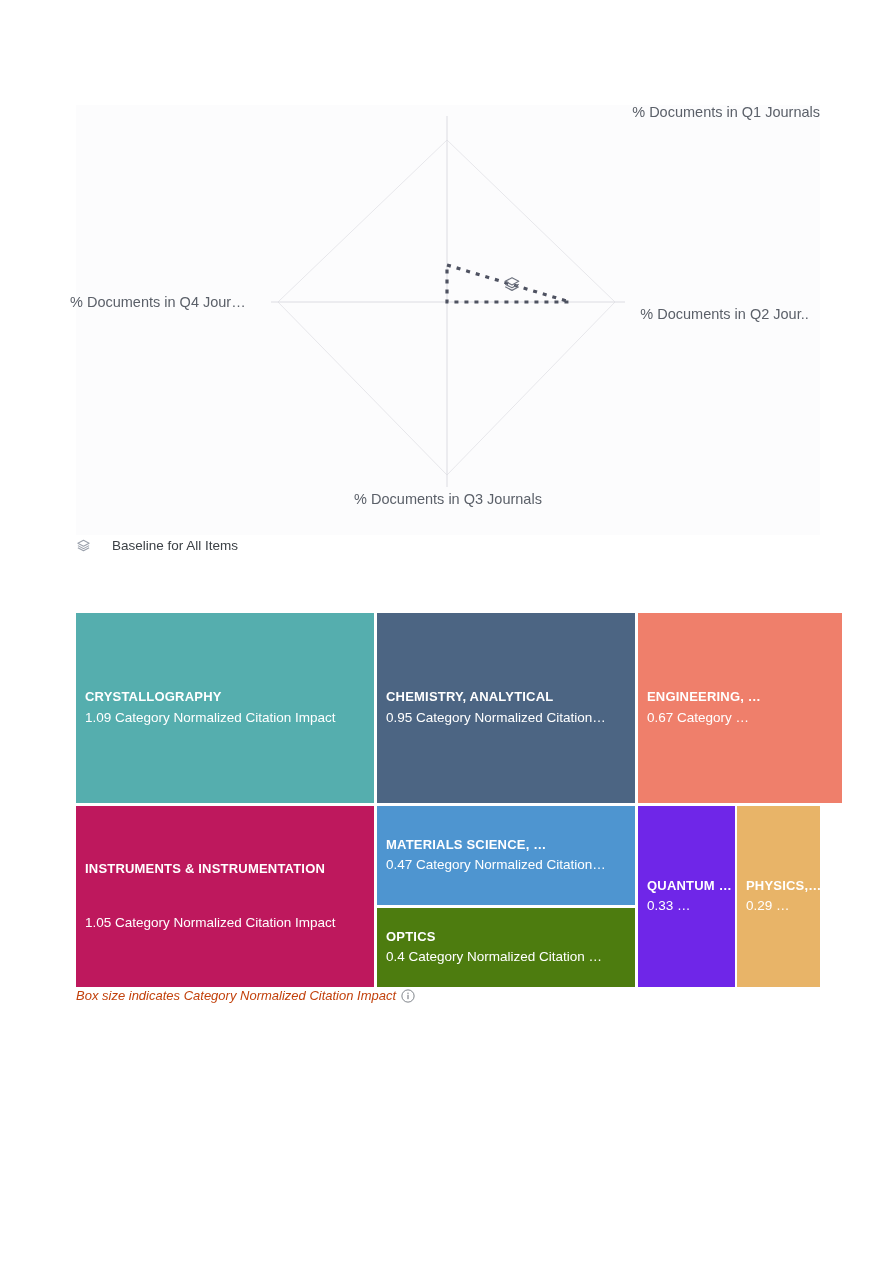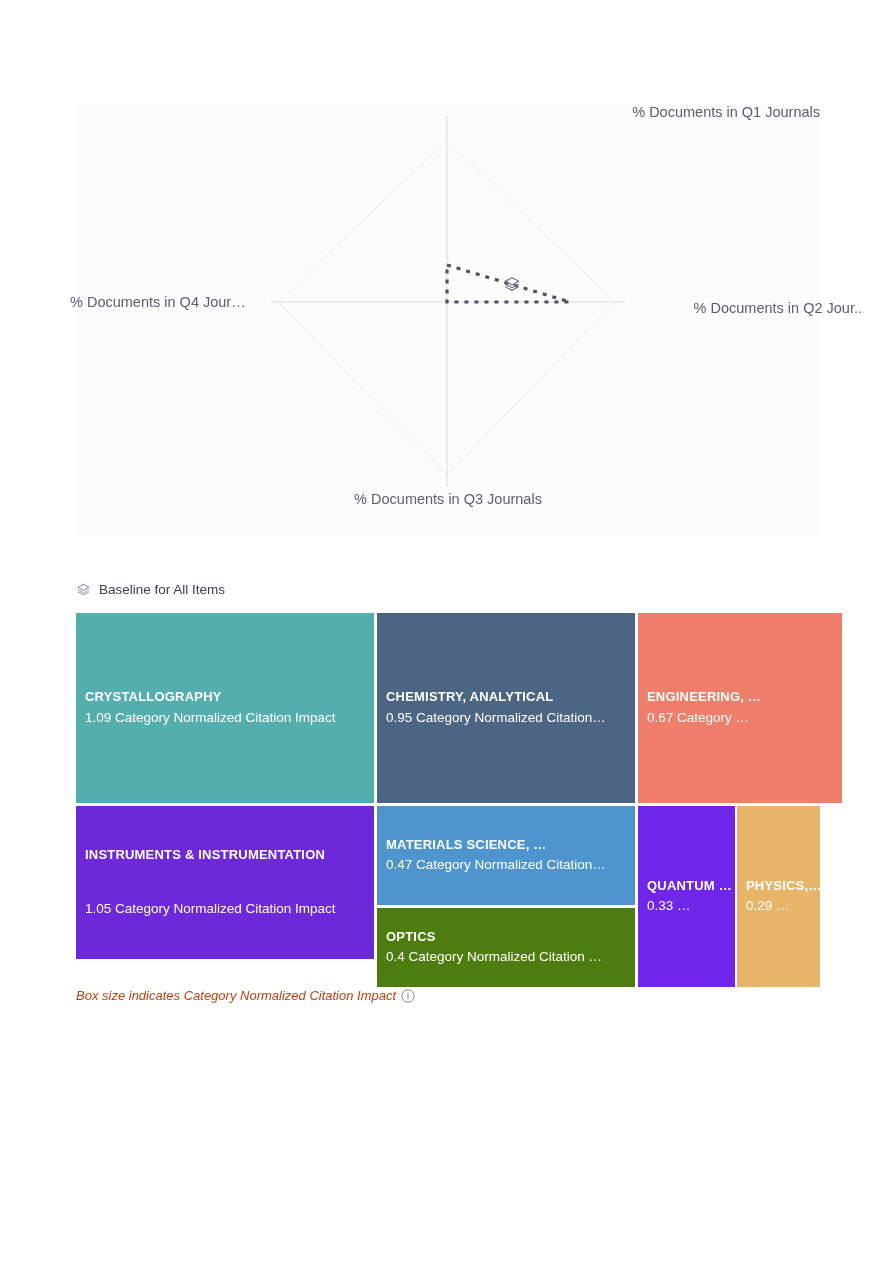--- a/index.html
+++ b/index.html
@@ -53,45 +53,43 @@
   }
   #radar-label-q4 {
     left: -6px;
     top: 189px;
     width: 203px;
     text-align: left;
     overflow: hidden;
   }
   #radar-label-q2 {
     left: 553px;
-    top: 195px;
+    top: 201px;
     width: 191px;
-    text-align: right;
-    overflow: hidden;
-    margin-left: 42px;
+    text-align: center;
+    overflow: hidden;
   }
 
   
   #baseline-marker {
     position: absolute;
     left: 427px;
     top: 170px;
     width: 18px;
     height: 18px;
   }
 
   
   #radar-legend {
     position: absolute;
     left: 76px;
     top: 538px;
     display: flex;
     align-items: center;
-    gap: 8px;
-    margin-top: 44px;
+    gap: 21px;
   }
   #radar-legend .legend-glyph {
     width: 15px;
     height: 15px;
     display: block;
   }
   #radar-legend .legend-text {
     font-size: 13.5px;
     color: #3c4146;
   }
@@ -198,21 +196,21 @@
   <div class="tm-tile" style="left:301px; top:0px;  width:258px; height:190px; background:#4C6583;">
     <div class="tm-name">CHEMISTRY, ANALYTICAL</div>
     <div class="tm-value">0.95 Category Normalized Citation…</div>
   </div>
 
   <div class="tm-tile" style="left:562px; top:0px;  width:204px; height:190px; background:#EF7F6B;">
     <div class="tm-name">ENGINEERING, …</div>
     <div class="tm-value">0.67 Category …</div>
   </div>
 
-  <div class="tm-tile" style="left:0px;  top:193px; width:298px; height:153px; background:#6d28d9;gap:33px;">
+  <div class="tm-tile" style="left:0px;  top:193px; width:298px; height:181px; background:#be185d;gap:33px;">
     <div class="tm-name">INSTRUMENTS &amp; INSTRUMENTATION</div>
     <div class="tm-value">1.05 Category Normalized Citation Impact</div>
   </div>
 
   <div class="tm-tile" style="left:301px; top:193px; width:258px; height:99px; background:#4E95D0;">
     <div class="tm-name">MATERIALS SCIENCE, …</div>
     <div class="tm-value">0.47 Category Normalized Citation…</div>
   </div>
 
   <div class="tm-tile" style="left:301px; top:295px; width:258px; height:79px; background:#4d7c0f;">

